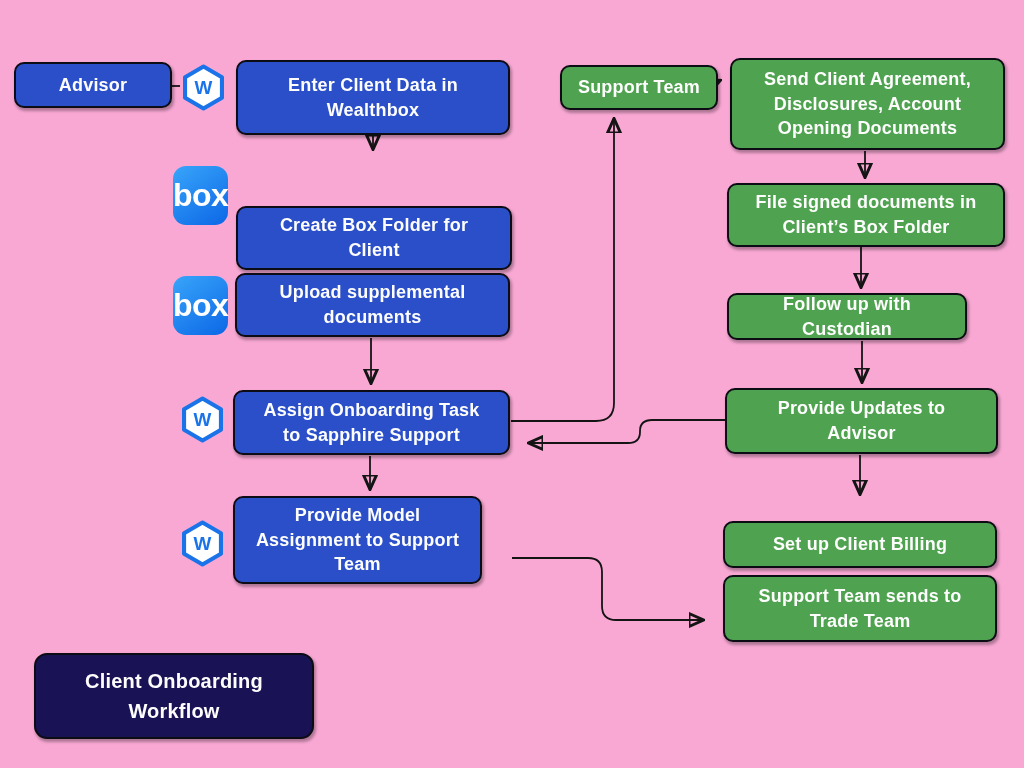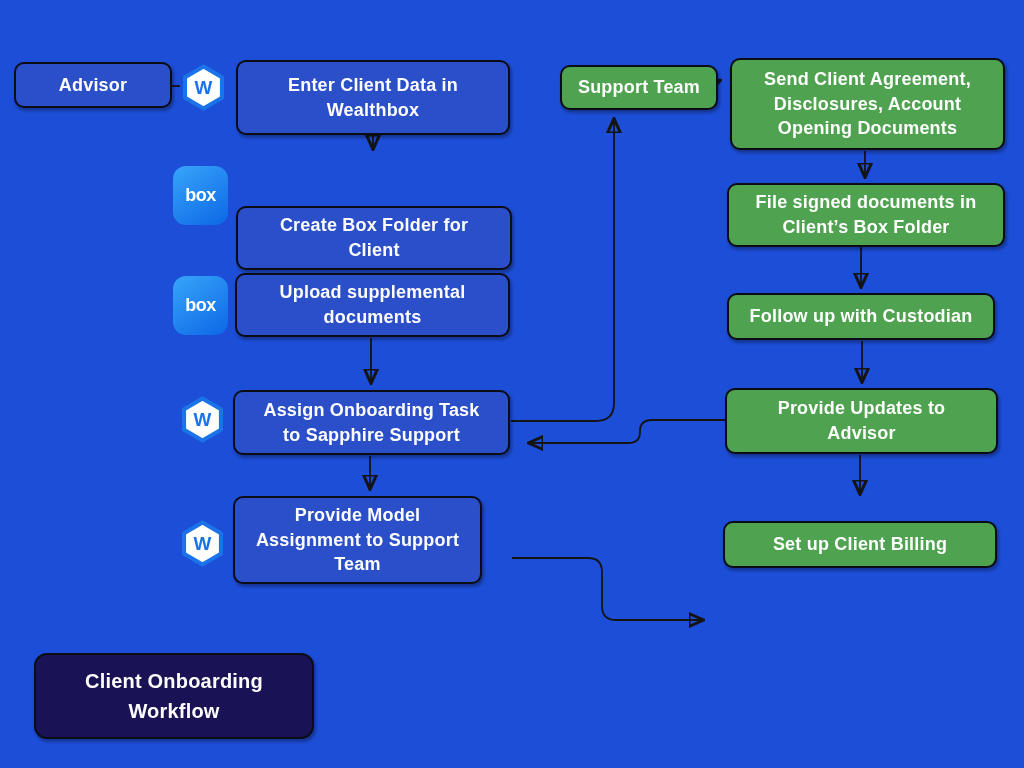--- a/index.html
+++ b/index.html
@@ -1,20 +1,20 @@
 <!DOCTYPE html>
 <html style="--blue-node: #2b4fc8; --green-node: #4fa24f; --navy-node: #191254; --node-border: #0c0c14; --node-text: #fdfdfd; --wealthbox-blue: #1a73e8; --box-blue-top: #38a5fa; --box-blue-bottom: #0c67e6; --line: #141414;"><head>
 <meta charset="utf-8">
 <style>
   html, body { margin: 0; padding: 0; background: #ffffff; }
   #canvas {
     position: relative;
     width: 1024px;
     height: 768px;
-    background: #1d4ed8;
+    background: #f9a8d4;
     font-family: "Liberation Sans", sans-serif;
     overflow: hidden;
   }
   .node {
     position: absolute;
     display: flex;
     align-items: center;
     justify-content: center;
     text-align: center;
     box-sizing: border-box;
@@ -40,22 +40,22 @@
     font-family: "Liberation Sans", sans-serif;
     font-weight: 700;
     font-size: 46px;
     text-anchor: middle;
   }
   .box-icon {
     position: absolute;
     width: 55px; height: 59px;
     border-radius: 13px;
     background: linear-gradient(145deg, var(--box-blue-top), var(--box-blue-bottom));
-    display: flex; align-items: center; justify-content: center;
-    color: #ffffff; font-weight: 700; font-size: 18px;
+    display: flex; align-items: center; justify-content: flex-start;
+    color: #ffffff; font-weight: 700; font-size: 32px;
     letter-spacing: -0.5px;
     text-transform: lowercase;
   }
   #connector-layer { position: absolute; left: 0; top: 0; }
   #connector-layer path { stroke: var(--line); stroke-width: 1.8; fill: none; }
 </style>
 </head>
 <body>
 
 <div id="canvas">
@@ -120,24 +120,26 @@
 
   <div class="node green" style="left:560px; top:65px; width:158px; height:45px;">Support Team</div>
 
   <div class="node green" style="left:730px; top:58px; width:275px; height:92px;">Send Client Agreement,
 Disclosures, Account
 Opening Documents</div>
 
   <div class="node green" style="left:727px; top:183px; width:278px; height:64px;">File signed documents in
 Client’s Box Folder</div>
 
-  <div class="node green" style="left:727px; top:293px; width:268px; height:47px;">Follow up with Custodian</div>
+  <div class="node green" style="left:727px; top:293px; width:240px; height:47px;">Follow up with Custodian</div>
 
   <div class="node green" style="left:725px; top:388px; width:273px; height:66px;">Provide Updates to
 Advisor</div>
 
   <div class="node green" style="left:723px; top:500px; width:274px; height:47px;margin-top:21px;">Set up Client Billing</div>
 
+  <div class="node green" style="left:723px; top:575px; width:274px; height:67px;">Support Team sends to
+Trade Team</div>
 
   <div class="node navy" style="left:34px; top:653px; width:280px; height:86px;">Client Onboarding
 Workflow</div>
 
 </div>
 
 </body></html>

